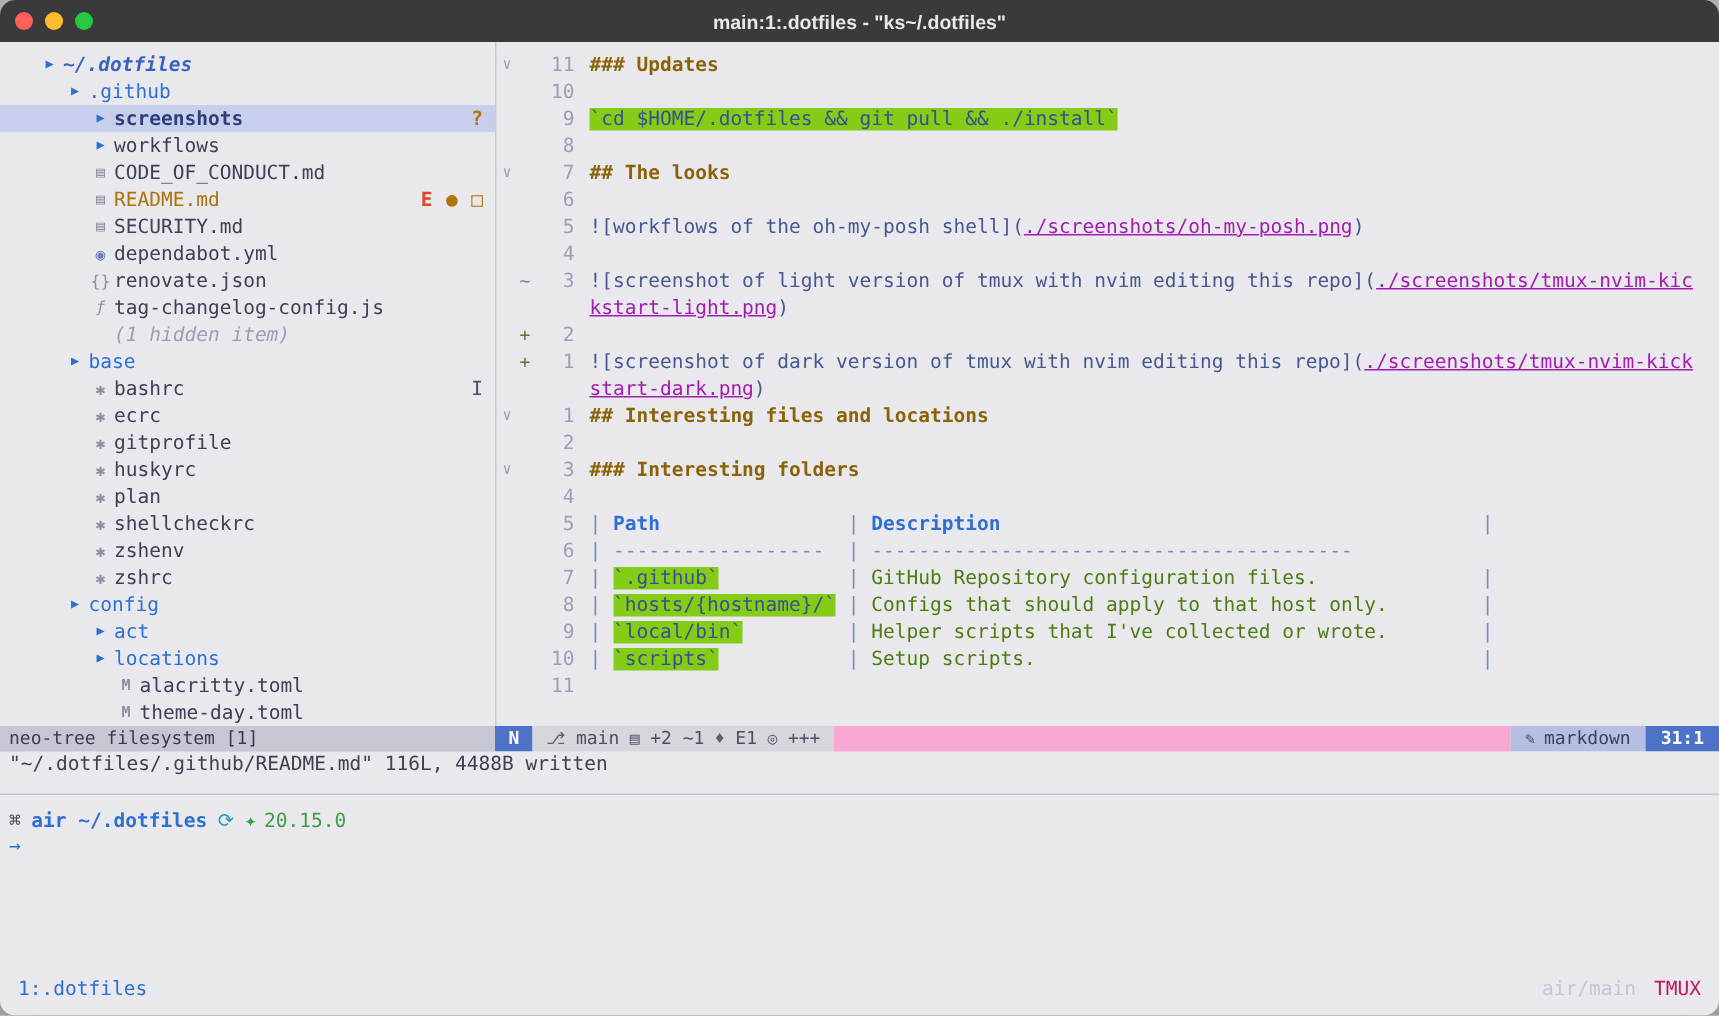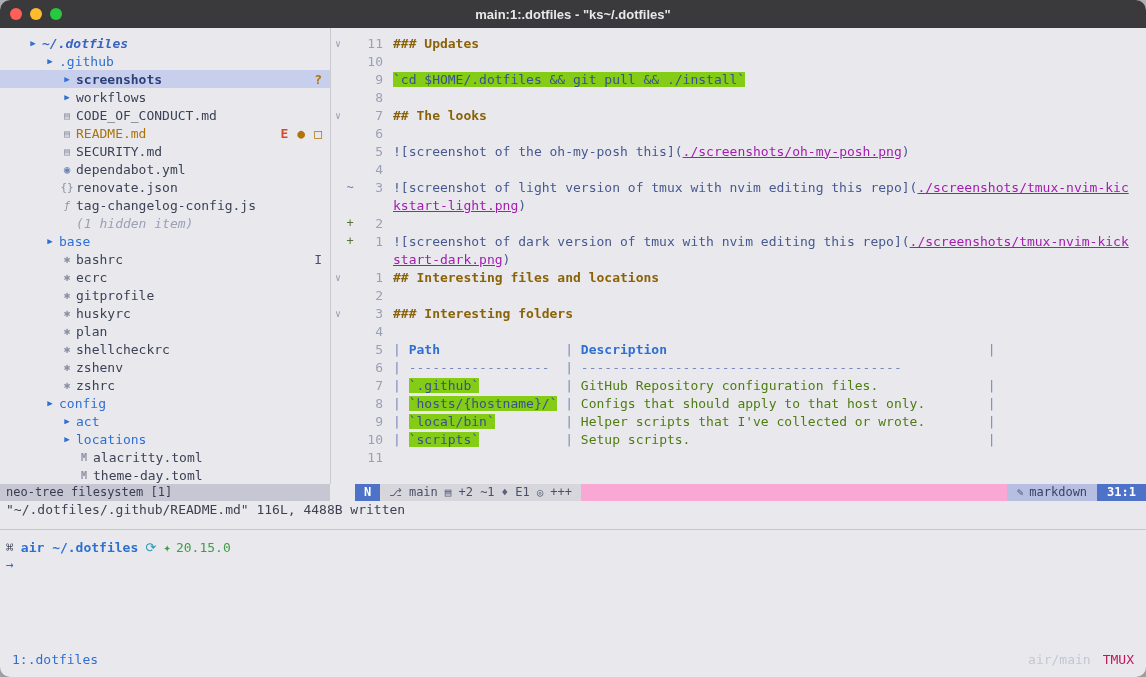--- a/index.html
+++ b/index.html
@@ -55,21 +55,21 @@
   .cursor{display:inline-block;width:8px;height:15px;background:#5d6582;vertical-align:middle;}
   .seg-h{color:#8a6207;font-weight:bold;}
   .seg-md{color:#46588f;}
   .seg-link{color:#a21caf;text-decoration:underline;}
   .seg-code{background:#84cc16;color:#3a4f93;}
   .seg-pipe{color:#7b89bb;}
   .seg-th{color:#2e6fd2;font-weight:bold;}
   .seg-cell{color:#4d7c0f;}
   .seg-plain{color:#46588f;}
   
-  .statusrow{height:17px;display:flex;flex:none;font-size:12px;line-height:17px;gap:25px;}
+  .statusrow{height:17px;display:flex;flex:none;font-size:12px;line-height:17px;}
   .nt-status{width:330px;flex:none;background:#c7c7d3;color:#3a3a52;padding-left:6px;box-sizing:border-box;white-space:pre;}
   .sl{flex:1;display:flex;overflow:hidden;}
   .sl-mode{background:#4d72c8;color:#fff;font-weight:bold;padding:0 9px;flex:none;}
   .sl-git{background:#d6d6dc;color:#4a4f66;padding:0 9px;display:flex;gap:7px;align-items:center;flex:none;}
   .sl-git .icn{color:#5a6078;font-size:11px;}
   .sl-path{flex:1;background:#f9a8d4;color:#3a4165;padding:18px 10px;white-space:pre;overflow:hidden;}
   .sl-ft{background:#b6bfe1;color:#3a4165;padding:0 10px;display:flex;gap:6px;align-items:center;flex:none;}
   .sl-ft .icn{font-size:11px;color:#4a5070;}
   .sl-pos{background:#4d72c8;color:#fff;font-weight:bold;padding:0 10px;flex:none;}
   
@@ -134,21 +134,21 @@
         </div>
     </div>
     <div class="editor">
       <div>
           <div class="ed-line"><span class="g-fold">∨</span><span class="g-sign "></span><span class="g-num">11</span><span class="ed-text"><span class="seg-h">### Updates</span></span></div>
           <div class="ed-line"><span class="g-fold"></span><span class="g-sign "></span><span class="g-num">10</span><span class="ed-text"></span></div>
           <div class="ed-line"><span class="g-fold"></span><span class="g-sign "></span><span class="g-num">9</span><span class="ed-text"><span class="seg-code">`cd $HOME/.dotfiles &amp;&amp; git pull &amp;&amp; ./install`</span></span></div>
           <div class="ed-line"><span class="g-fold"></span><span class="g-sign "></span><span class="g-num">8</span><span class="ed-text"></span></div>
           <div class="ed-line"><span class="g-fold">∨</span><span class="g-sign "></span><span class="g-num">7</span><span class="ed-text"><span class="seg-h">## The looks</span></span></div>
           <div class="ed-line"><span class="g-fold"></span><span class="g-sign "></span><span class="g-num">6</span><span class="ed-text"></span></div>
-          <div class="ed-line"><span class="g-fold"></span><span class="g-sign "></span><span class="g-num">5</span><span class="ed-text"><span class="seg-md">![screenshot of the oh-my-posh this](</span><span class="seg-link">./screenshots/oh-my-posh.png</span><span class="seg-md">)</span></span></div>
+          <div class="ed-line"><span class="g-fold"></span><span class="g-sign "></span><span class="g-num">5</span><span class="ed-text"><span class="seg-md">![workflows of the oh-my-posh shell](</span><span class="seg-link">./screenshots/oh-my-posh.png</span><span class="seg-md">)</span></span></div>
           <div class="ed-line"><span class="g-fold"></span><span class="g-sign "></span><span class="g-num">4</span><span class="ed-text"></span></div>
           <div class="ed-line"><span class="g-fold"></span><span class="g-sign sign-chg">~</span><span class="g-num">3</span><span class="ed-text"><span class="seg-md">![screenshot of light version of tmux with nvim editing this repo](</span><span class="seg-link">./screenshots/tmux-nvim-kic</span></span></div>
           <div class="ed-line"><span class="g-fold"></span><span class="g-sign "></span><span class="g-num"></span><span class="ed-text"><span class="seg-link">kstart-light.png</span><span class="seg-md">)</span></span></div>
           <div class="ed-line"><span class="g-fold"></span><span class="g-sign sign-add">+</span><span class="g-num">2</span><span class="ed-text"></span></div>
           <div class="ed-line"><span class="g-fold"></span><span class="g-sign sign-add">+</span><span class="g-num">1</span><span class="ed-text"><span class="seg-md">![screenshot of dark version of tmux with nvim editing this repo](</span><span class="seg-link">./screenshots/tmux-nvim-kick</span></span></div>
           <div class="ed-line"><span class="g-fold"></span><span class="g-sign "></span><span class="g-num"></span><span class="ed-text"><span class="seg-link">start-dark.png</span><span class="seg-md">)</span></span></div>
           <div class="ed-line"><span class="g-fold">∨</span><span class="g-sign "></span><span class="g-num">1</span><span class="ed-text"><span class="seg-h">## Interesting files and locations</span></span></div>
           <div class="ed-line"><span class="g-fold"></span><span class="g-sign "></span><span class="g-num">2</span><span class="ed-text"></span></div>
           <div class="ed-line"><span class="g-fold">∨</span><span class="g-sign "></span><span class="g-num">3</span><span class="ed-text"><span class="seg-h">### Interesting folders</span></span></div>
           <div class="ed-line"><span class="g-fold"></span><span class="g-sign "></span><span class="g-num">4</span><span class="ed-text"></span></div>

